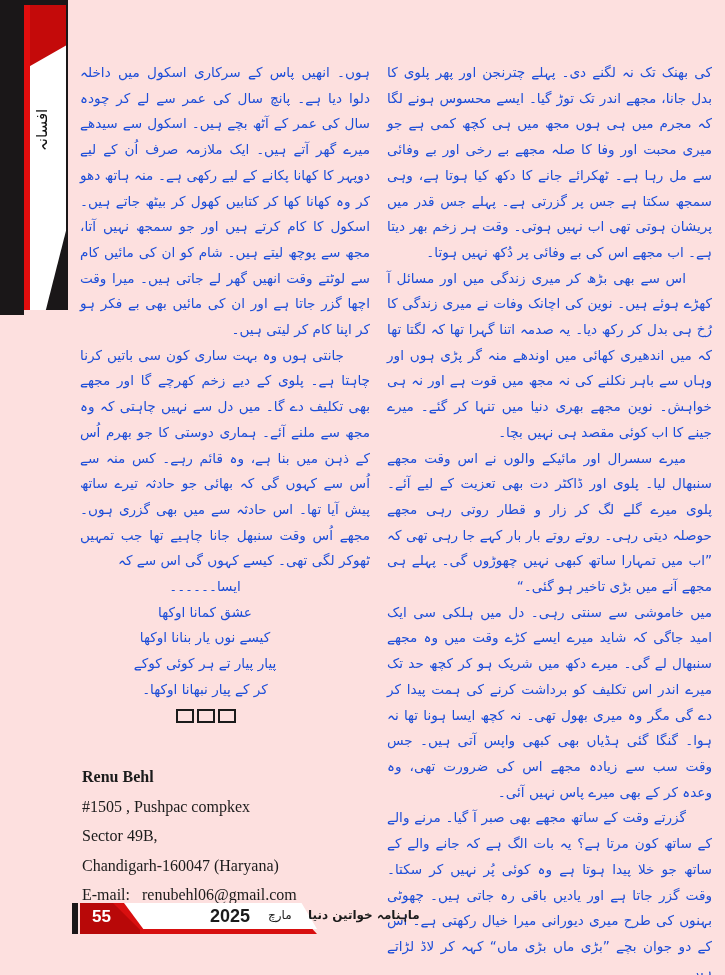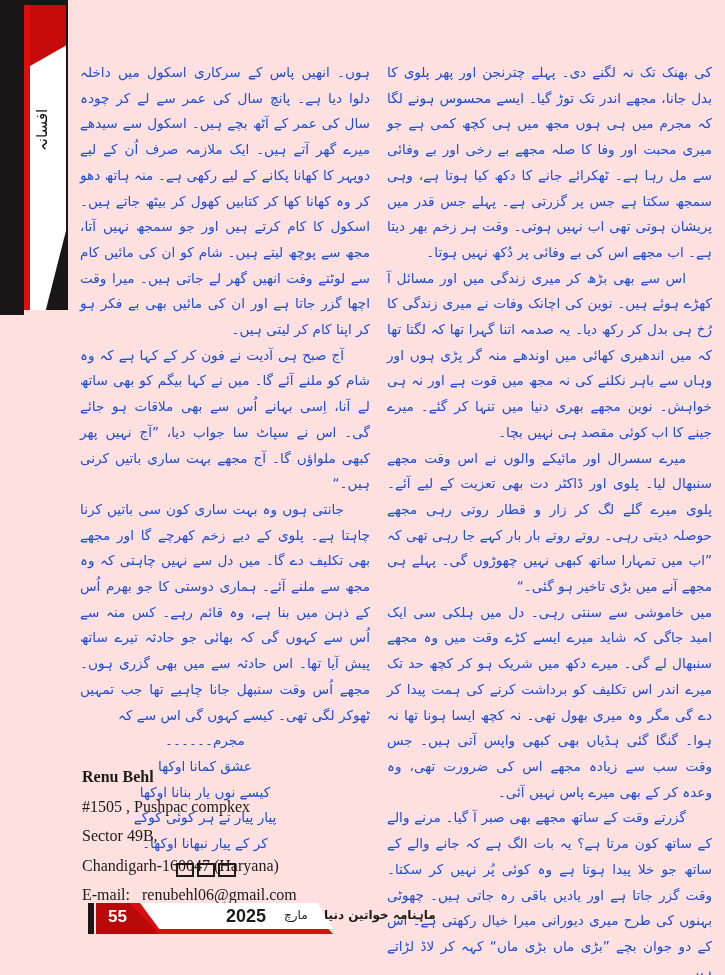--- a/index.html
+++ b/index.html
@@ -58,21 +58,21 @@
     
     .address {
       position:absolute; left:82px; top:762px; width:290px;
       direction:ltr; text-align:left;
       font-family:"Liberation Serif", serif; font-size:16px; color:#1b1b1b;
       line-height:29.5px;
     }
     .address .name { font-weight:bold; }
     
     .footer {
-      position:absolute; left:88px; top:903px; width:245px; height:41px;
+      position:absolute; left:72px; top:903px; width:245px; height:41px;
     }
     .footer .black-bar { position:absolute; left:0; top:0; width:6px; height:31px; background:#1a1718; }
     .footer .ribbon {
       position:absolute; left:8px; top:0; width:237px; height:31px; background:#d80f0f;
       clip-path: polygon(0 0, 88% 0, 100% 100%, 0 100%);
     }
     .footer .white-band {
       position:absolute; left:52px; top:0; width:193px; height:26px; background:#ffffff;
       clip-path: polygon(0 0, 92% 0, 100% 100%, 10% 100%);
     }
@@ -101,24 +101,23 @@
 <div class="side-black"></div>
 <div class="side-tab">
   <div class="white-body"></div>
   <div class="red-top2"></div>
   <div class="red-strip"></div>
 </div>
 <div class="side-label">افسانہ</div>
 
 <div class="col col-left">
   <p>ہوں۔ انھیں پاس کے سرکاری اسکول میں داخلہ دلوا دیا ہے۔ پانچ سال کی عمر سے لے کر چودہ سال کی عمر کے آٹھ بچے ہیں۔ اسکول سے سیدھے میرے گھر آتے ہیں۔ ایک ملازمہ صرف اُن کے لیے دوپہر کا کھانا پکانے کے لیے رکھی ہے۔ منہ ہاتھ دھو کر وہ کھانا کھا کر کتابیں کھول کر بیٹھ جاتے ہیں۔ اسکول کا کام کرتے ہیں اور جو سمجھ نہیں آتا، مجھ سے پوچھ لیتے ہیں۔ شام کو ان کی مائیں کام سے لوٹتے وقت انھیں گھر لے جاتی ہیں۔ میرا وقت اچھا گزر جاتا ہے اور ان کی مائیں بھی بے فکر ہو کر اپنا کام کر لیتی ہیں۔</p>
-  <p class="indent">آج صبح ہی آدیت نے فون کر کے کہا ہے کہ وہ شام کو ملنے آئے گا۔ میں نے کہا بیگم کو بھی ساتھ لے آنا، اِسی بہانے اُس سے بھی ملاقات ہو جائے گی۔ اس نے سپاٹ سا جواب دیا، ”آج نہیں پھر کبھی ملواؤں گا۔ آج مجھے بہت ساری باتیں کرنی ہیں۔“</p>
   <p class="indent">جانتی ہوں وہ بہت ساری کون سی باتیں کرنا چاہتا ہے۔ پلوی کے دیے زخم کھرچے گا اور مجھے بھی تکلیف دے گا۔ میں دل سے نہیں چاہتی کہ وہ مجھ سے ملنے آئے۔ ہماری دوستی کا جو بھرم اُس کے ذہن میں بنا ہے، وہ قائم رہے۔ کس منہ سے اُس سے کہوں گی کہ بھائی جو حادثہ تیرے ساتھ پیش آیا تھا۔ اس حادثہ سے میں بھی گزری ہوں۔ مجھے اُس وقت سنبھل جانا چاہیے تھا جب تمہیں ٹھوکر لگی تھی۔ کیسے کہوں گی اس سے کہ</p>
   <div class="poem">
-    <span class="line">مجرم۔۔۔۔۔۔</span>
+    <span class="line">ایسا۔۔۔۔۔۔</span>
     <span class="line">عشق کمانا اوکھا</span>
     <span class="line">کیسے نوں یار بنانا اوکھا</span>
     <span class="line">پیار پیار تے ہر کوئی کوکے</span>
     <span class="line">کر کے پیار نبھانا اوکھا۔</span>
   </div>
   <div class="end-marks">
     <span></span>
     <span></span>
     <span></span>
   </div>

